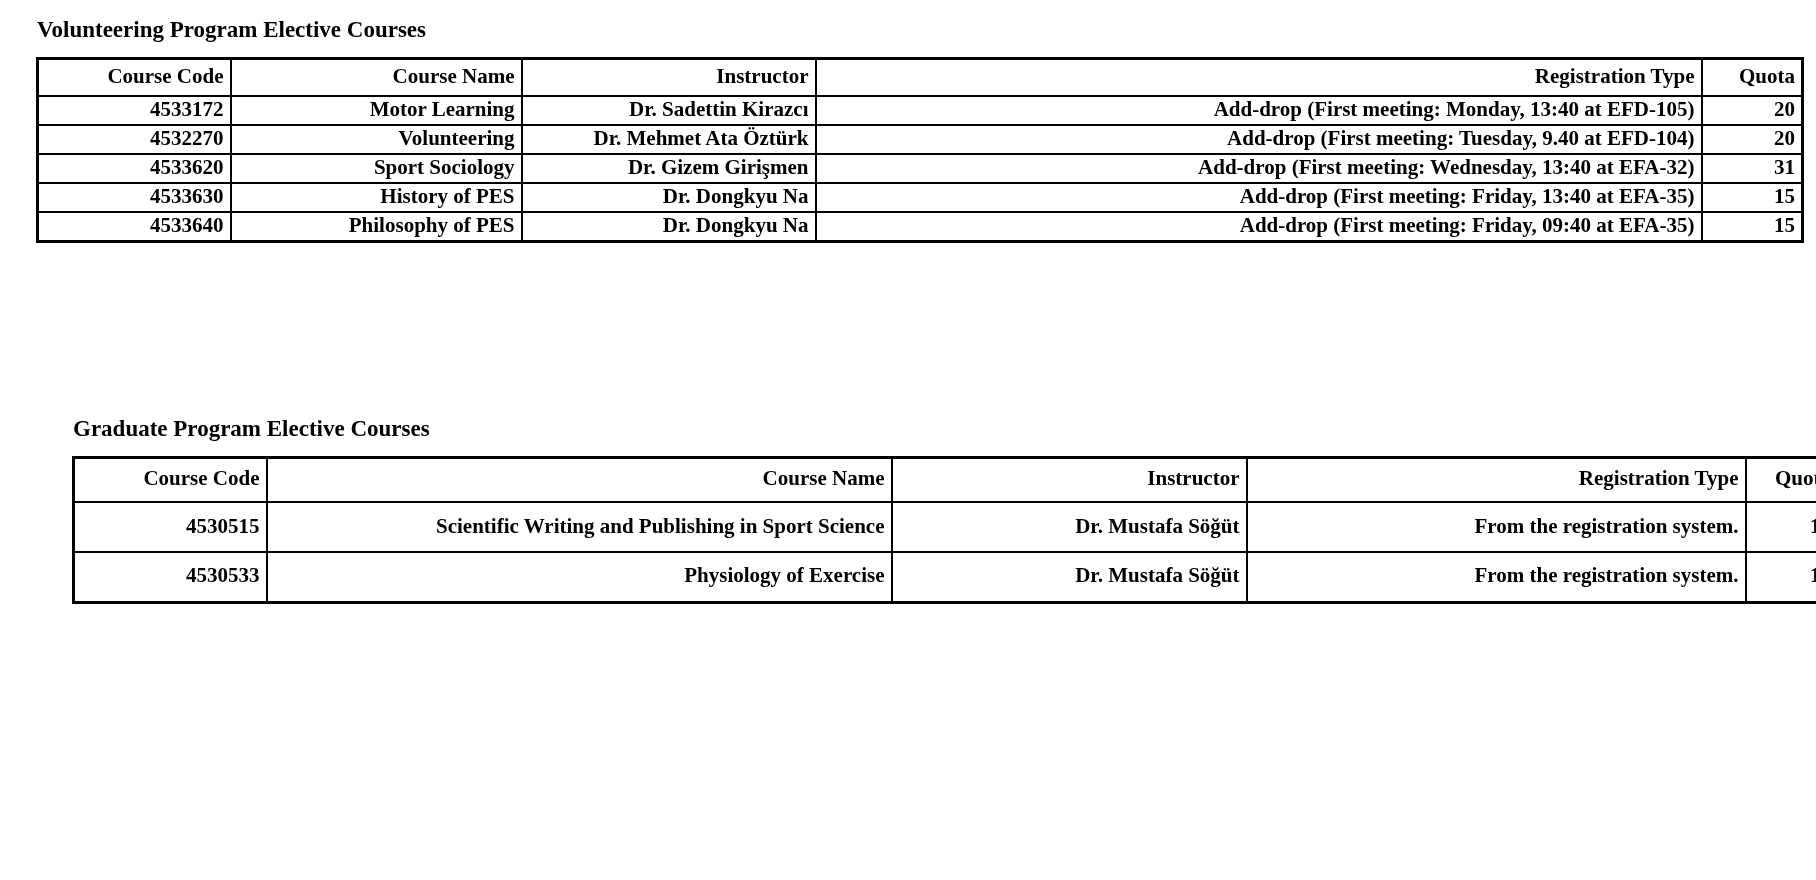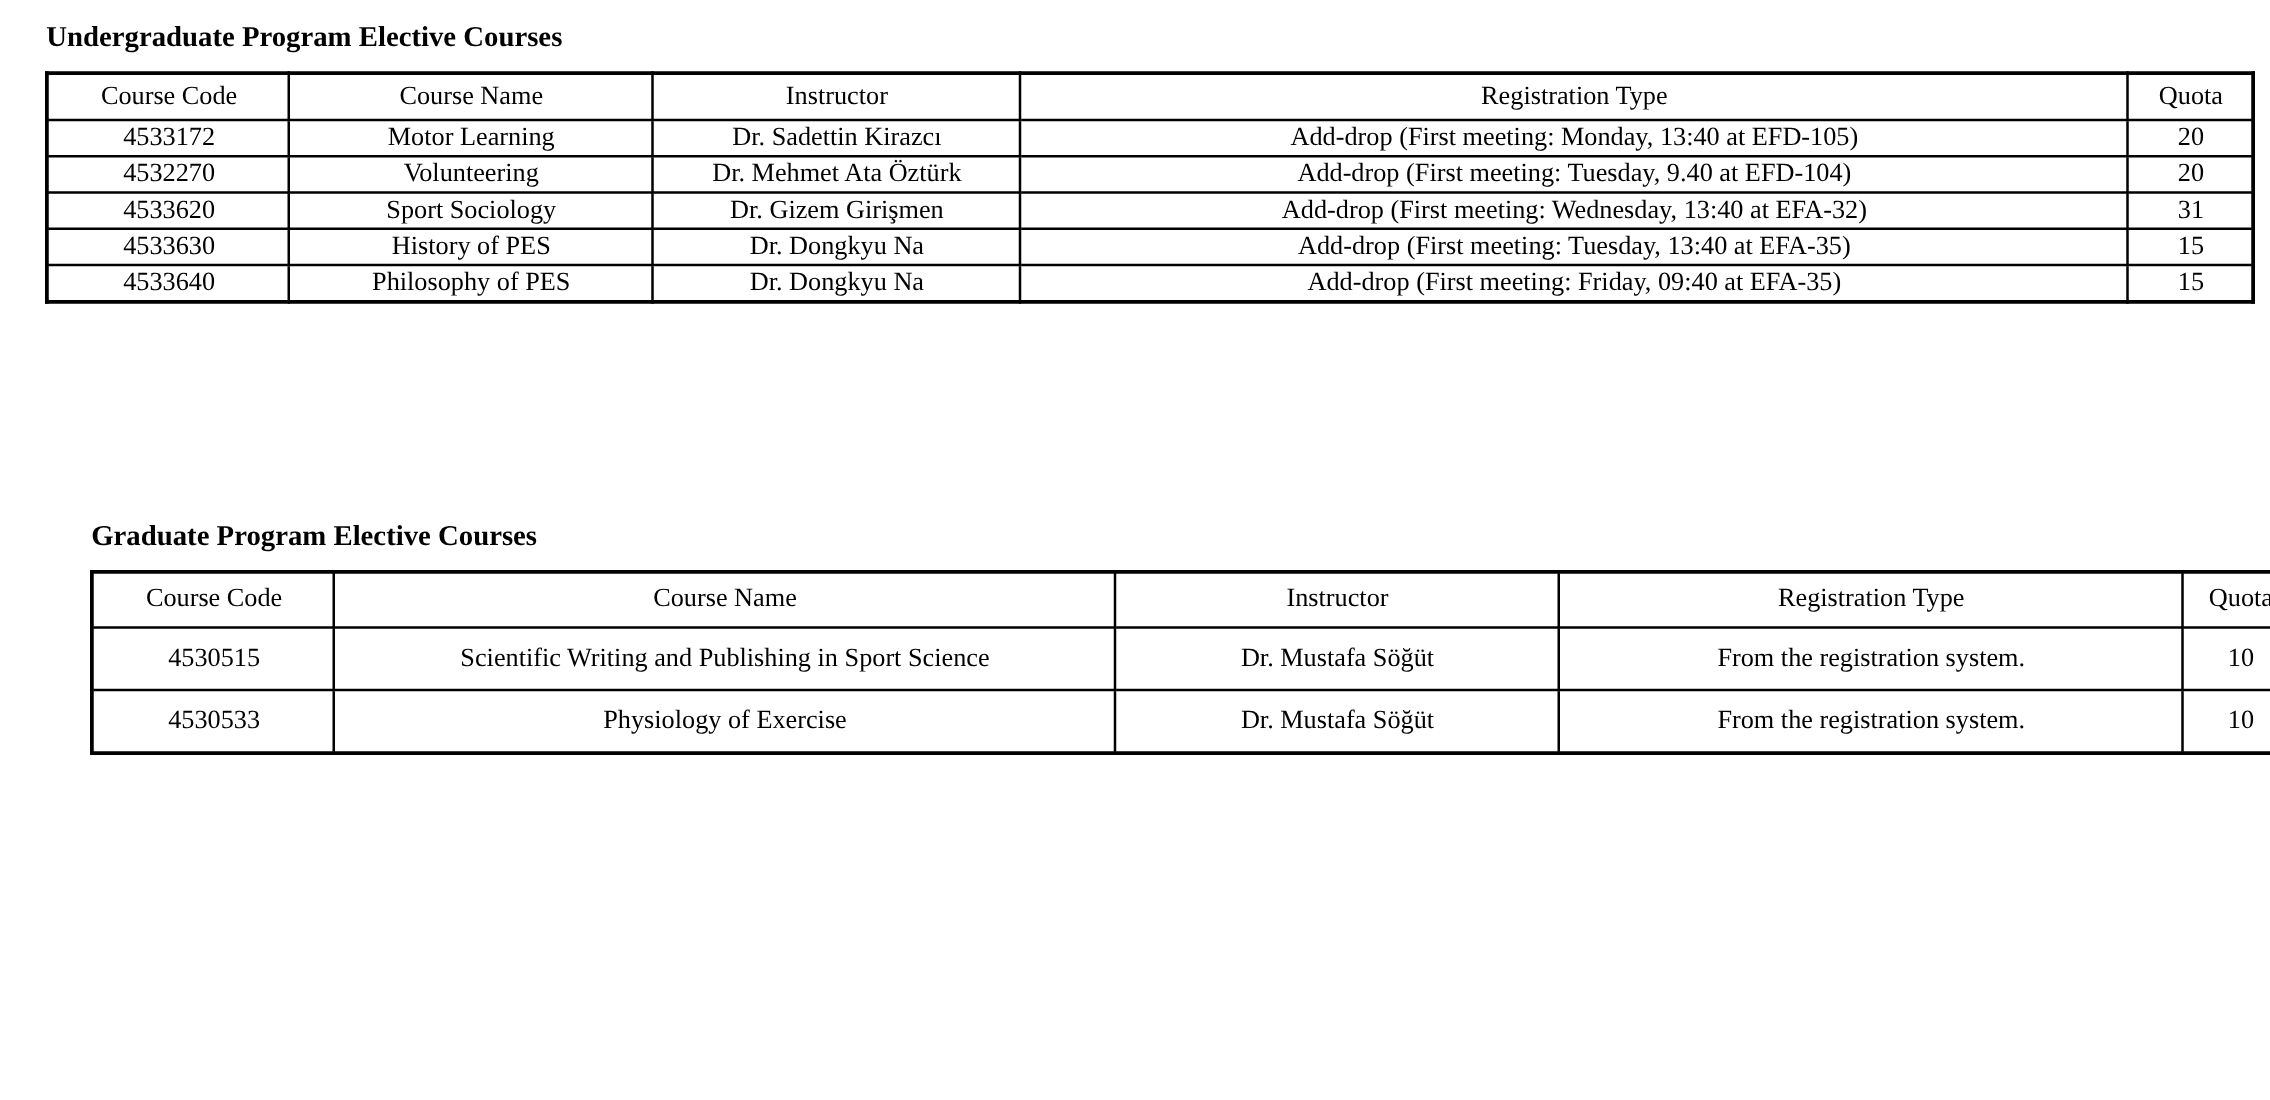--- a/index.html
+++ b/index.html
@@ -30,41 +30,41 @@
   }
   table.courses {
     border-collapse: collapse;
     table-layout: fixed;
     width: 1765px;
     border: 3px solid #000000;
   }
   table.courses th,
   table.courses td {
     border: 2px solid #000000;
-    font-weight: normal;
-    text-align: center;
+    font-weight: bold;
+    text-align: right;
     vertical-align: middle;
     font-size: 21px;
     line-height: 25px;
     padding: 0 6px 2px 8px;
     overflow: hidden;
     white-space: nowrap;
   }
   table.t1 tr        { height: 25px; }
   table.t1 tr.head   { height: 37px; }
   table.t2 tr        { height: 50px; }
   table.t2 tr.head   { height: 45px; }
 </style>
 </head>
 <body>
 
 <div class="content">
 
   <section class="undergraduate">
-    <h2 class="doc-title">Undergraduate Program Elective Courses</h2>
+    <h2 class="doc-title">Volunteering Program Elective Courses</h2>
     <table class="courses t1">
         <colgroup>
           <col style="width: 193px;">
           <col style="width: 291px;">
           <col style="width: 294px;">
           <col style="width: 886px;">
           <col style="width: 101px;">
         </colgroup>
         <thead>
           <tr class="head">
@@ -94,21 +94,21 @@
             <td>4533620</td>
             <td>Sport Sociology</td>
             <td>Dr. Gizem Girişmen</td>
             <td>Add-drop (First meeting: Wednesday, 13:40 at EFA-32)</td>
             <td>31</td>
           </tr>
           <tr>
             <td>4533630</td>
             <td>History of PES</td>
             <td>Dr. Dongkyu Na</td>
-            <td>Add-drop (First meeting: Tuesday, 13:40 at EFA-35)</td>
+            <td>Add-drop (First meeting: Friday, 13:40 at EFA-35)</td>
             <td>15</td>
           </tr>
           <tr>
             <td>4533640</td>
             <td>Philosophy of PES</td>
             <td>Dr. Dongkyu Na</td>
             <td>Add-drop (First meeting: Friday, 09:40 at EFA-35)</td>
             <td>15</td>
           </tr>
         </tbody>

